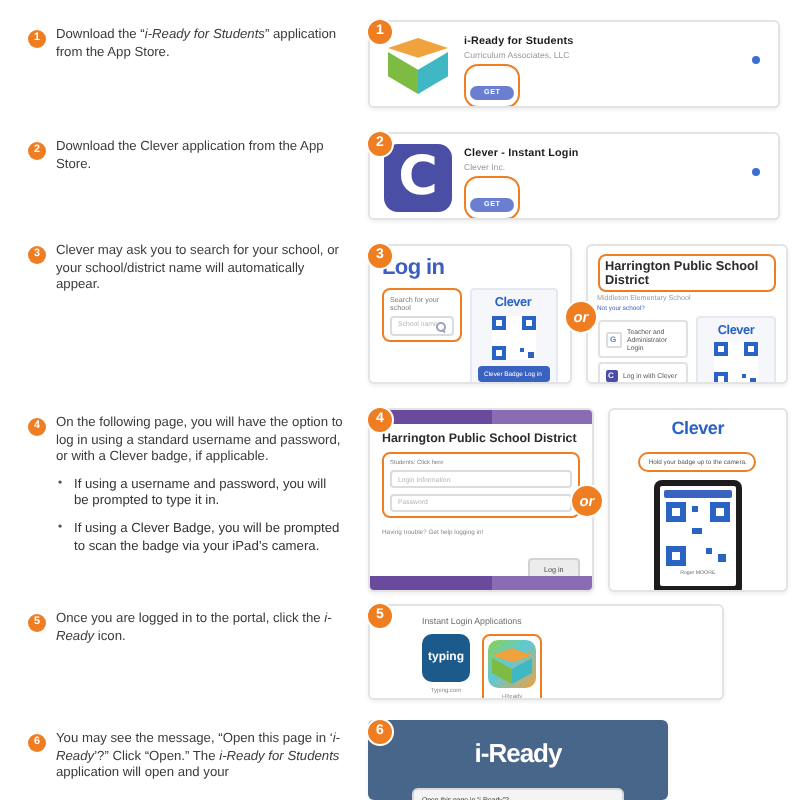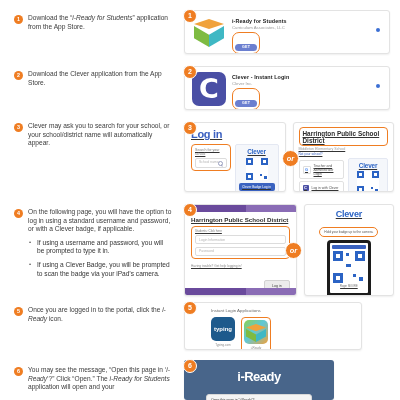--- a/index.html
+++ b/index.html
@@ -58,21 +58,21 @@
     clip-path:polygon(0 0,100% 42%,100% 100%,0 58%);}
   .cube-r{position:absolute;left:17px;top:10px;width:15px;height:21px;background:#3fb8c4;
     clip-path:polygon(0 42%,100% 0,100% 58%,0 100%);}
 
   
   .clevericon{background:#4a4fa5;display:flex;align-items:center;justify-content:center;
     color:#fff;font-size:27px;font-weight:bold;font-family:"DejaVu Sans",sans-serif;}
   .clevericon span{margin-top:-2px;}
 
   
-  .split{display:flex;gap:7px;height:100%;text-decoration:underline;}
+  .split{display:flex;gap:7px;height:100%;}
   .half{flex:1 1 0;position:relative;}
   .orbadge{
     position:absolute;z-index:8;width:15px;height:15px;border-radius:50%;
     background:#ef7d22;color:#fff;border:1.5px solid #fff;
     font-size:7.4px;font-weight:bold;font-style:italic;line-height:15px;text-align:center;
   }
   .loginhdr{font-size:11px;font-weight:bold;color:#3a5fc0;letter-spacing:-.3px;}
   .fieldlbl{font-size:3.6px;color:#7b7b7b;}
   .searchbox{border:1px solid #dcdcdc;border-radius:2px;height:8px;position:relative;background:#fff;}
   .searchbox em{position:absolute;left:3px;top:1.8px;font-size:3.4px;color:#b5b5b5;font-style:normal;}

